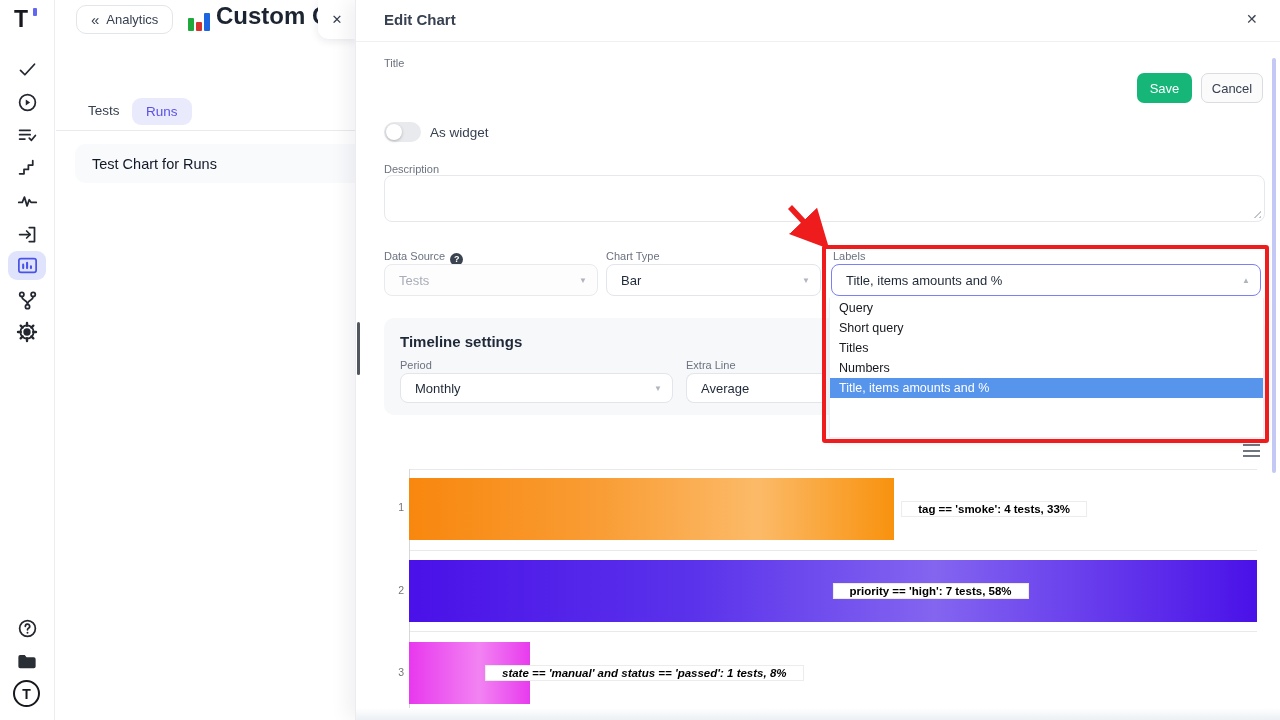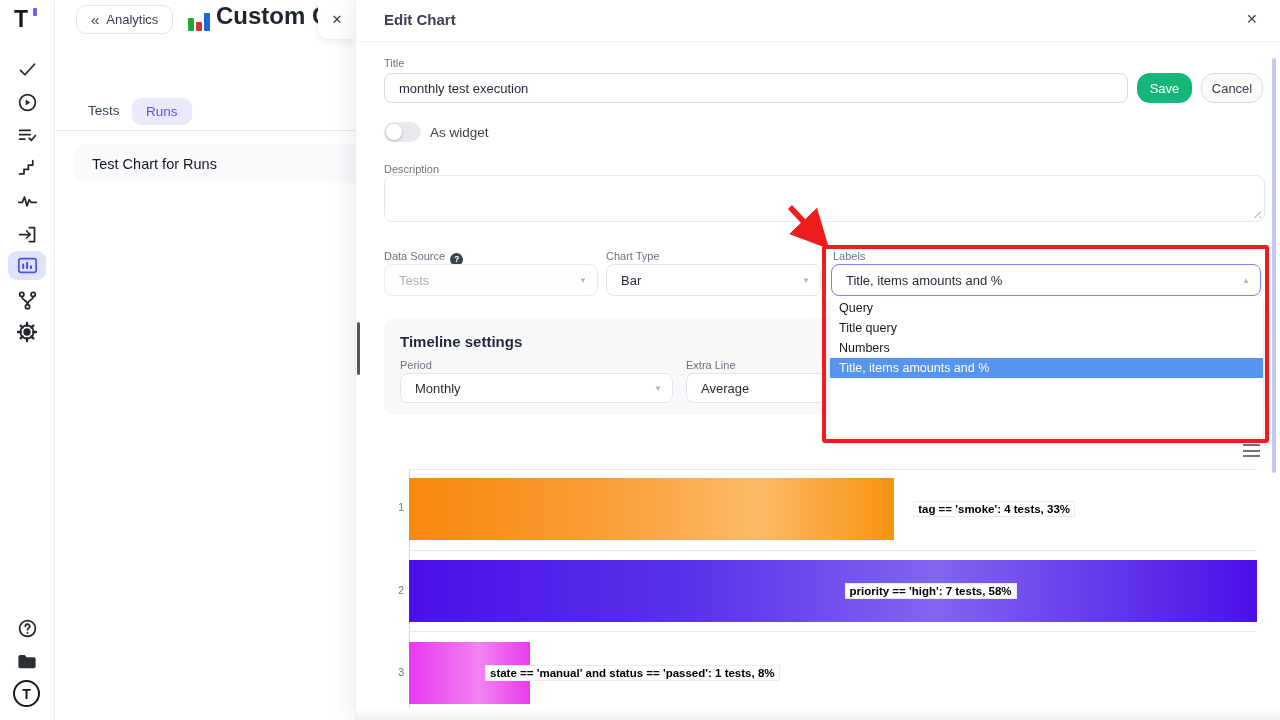--- a/index.html
+++ b/index.html
@@ -31,21 +31,21 @@
   .chart-row2 { position:absolute; left:19px; top:184px; width:281px; height:39px; display:flex; align-items:center; padding-left:17px; font-size:14.5px; color:#111827; border-bottom:1px solid #eef0f3; }
 
   
   #panel { position:absolute; left:355px; top:0; width:925px; height:720px; background:#fff; border-left:1px solid #ececf0; box-shadow:-8px 0 18px rgba(15,25,50,.06); }
   .panel-title { position:absolute; left:28px; top:11px; font-size:15px; font-weight:600; color:#374151;text-align:center; }
   .panel-close { position:absolute; left:890px; top:11px; font-size:14px; color:#3f4754; cursor:pointer; }
   .hdr-divider { position:absolute; left:0; top:41px; width:925px; height:1px; background:#eef0f2; }
 
   .fld-label { position:absolute; font-size:11px; color:#6b7280; }
   .txt-input { position:absolute; border:1px solid #d7dade; border-radius:8px; background:#fff; font-size:13px; color:#1f2937; padding:0 14px; font-family:"Liberation Sans",sans-serif; }
-  .btn { position:absolute; border-radius:13px; font-size:13px; display:flex; align-items:center; justify-content:center; cursor:pointer; }
+  .btn { position:absolute; border-radius:7px; font-size:13px; display:flex; align-items:center; justify-content:center; cursor:pointer; }
   .btn-save { left:781px; top:73px; width:55px; height:30px; background:#16b679; color:#fff; border:none; }
   .btn-cancel { left:845px; top:73px; width:62px; height:30px; background:#fbfbfc; color:#374151; border:1px solid #d9dce1; }
 
   .toggle { position:absolute; left:28px; top:122px; width:37px; height:20px; background:#e8eaee; border-radius:10px; }
   .toggle .knob { position:absolute; left:2px; top:2px; width:16px; height:16px; background:#fff; border-radius:50%; box-shadow:0 1px 3px rgba(0,0,0,.25); }
   .toggle-label { position:absolute; left:74px; top:125px; font-size:13.5px; color:#374151; }
 
   .desc-area { position:absolute; left:28px; top:175px; width:881px; height:47px; border:1px solid #e6e8ec; border-radius:8px; background:#fff; }
   .resize-grip { position:absolute; right:3px; bottom:3px; width:10px; height:10px;
     background:repeating-linear-gradient(135deg, transparent 0 2px, #c2c7cd 2px 3.4px);
@@ -77,27 +77,27 @@
 
   
   .chart-menu { position:absolute; left:887px; top:444px; width:17px; height:13px; border-top:2px solid #6f7680; border-bottom:2px solid #6f7680; }
   .chart-menu::after { content:""; position:absolute; left:0; top:3.5px; width:17px; height:2px; background:#6f7680; }
   .chart-area { position:absolute; left:0; top:460px; width:925px; height:252px; }
   .gridline { position:absolute; left:53px; width:848px; height:1px; background:#e9e9e9; }
   .axis-v { position:absolute; left:53px; top:9px; width:1px; height:243px; background:#d7d7d7; }
   .bar-row { position:absolute; left:53px; width:848px; height:62px; }
   .bar { position:absolute; left:0; top:0; height:62px; }
   .row-num { position:absolute; left:28px; width:20px; text-align:right; font-size:10.5px; color:#757575; }
-  .bar-label { position:absolute; top:50%; transform:translateY(-50%); background:#fff; border:1px solid #ececec; padding:1px 4px; font-size:11.5px; font-weight:700; color:#000; white-space:nowrap; }
+  .bar-label { position:absolute; top:50%; transform:translateY(-50%); background:#fff; border:1px solid #ececec; padding:1px 16px; font-size:11.5px; font-weight:700; color:#000; white-space:nowrap; }
   .r1 .bar { background:linear-gradient(90deg,#f8870e 0%,#f99c33 38%,#fcba68 72%,#f8920e 100%); }
   .r2 .bar { background:linear-gradient(90deg,#4a11e8 0%,#5b33eb 34%,#8365f0 62%,#4a11e8 100%); }
   .r3 .bar { background:linear-gradient(90deg,#e838ee 0%,#f283f2 58%,#e83bee 100%); }
   .r1 .bar-label { left:69%; transform:translate(-50%,-50%); }
   .r2 .bar-label { left:61.5%; transform:translate(-50%,-50%); }
-  .r3 .bar-label { left:76px; }
+  .r3 .bar-label { left:76px;font-style:italic; }
   .bottom-fade { position:absolute; left:0; top:708px; width:925px; height:12px; background:linear-gradient(#ffffff,#ecf0f4); }
 </style>
 </head>
 <body>
 
 <div id="sidebar">
   <div class="logo-t">T</div>
     <i style="position:absolute;left:33px;top:8px;width:4px;height:8px;background:#6366f1;border-radius:1px;"></i>
 
   <div class="side-ic" style="top:57px">
@@ -192,21 +192,20 @@
 </div>
 
 <div id="panel">
   <div class="panel-title">Edit Chart</div>
   <div class="panel-close">✕</div>
   <div class="hdr-divider"></div>
   <div class="drag-handle"></div>
   <div class="v-scroll"></div>
 
   <div class="fld-label" style="left:28px;top:57px;">Title</div>
-  <input class="txt-input" style="left: 28px; top: 73px; width: 744px; height: 30px;" value="monthly test execution">
   <button class="btn btn-save">Save</button>
   <button class="btn btn-cancel">Cancel</button>
 
   <div class="toggle">
       <div class="knob"></div>
     </div>
   <div class="toggle-label">As widget</div>
 
   <div class="fld-label" style="left:28px;top:163px;">Description</div>
   <div class="desc-area">
@@ -228,21 +227,22 @@
   </div>
 
   <div class="fld-label" style="left:477px;top:250px;z-index:8;">Labels</div>
   <div class="select focus" style="left:475px;top:264px;width:430px;z-index:8;">
     <span>Title, items amounts and %</span>
     <span class="caret">▲</span>
   </div>
 
   <div class="optlist">
     <div class="opt">Query</div>
-    <div class="opt">Title query</div>
+    <div class="opt">Short query</div>
+    <div class="opt">Titles</div>
     <div class="opt">Numbers</div>
     <div class="opt selected">Title, items amounts and %</div>
   </div>
 
   <div class="anno-box"></div>
   <svg class="anno-arrow" width="60" height="60">
     <defs>
         <marker id="ah" markerWidth="7" markerHeight="7" refX="4" refY="3.5" orient="auto">
           <path d="M0 0L7 3.5L0 7z" fill="#ee1c1c"></path>
         </marker>

